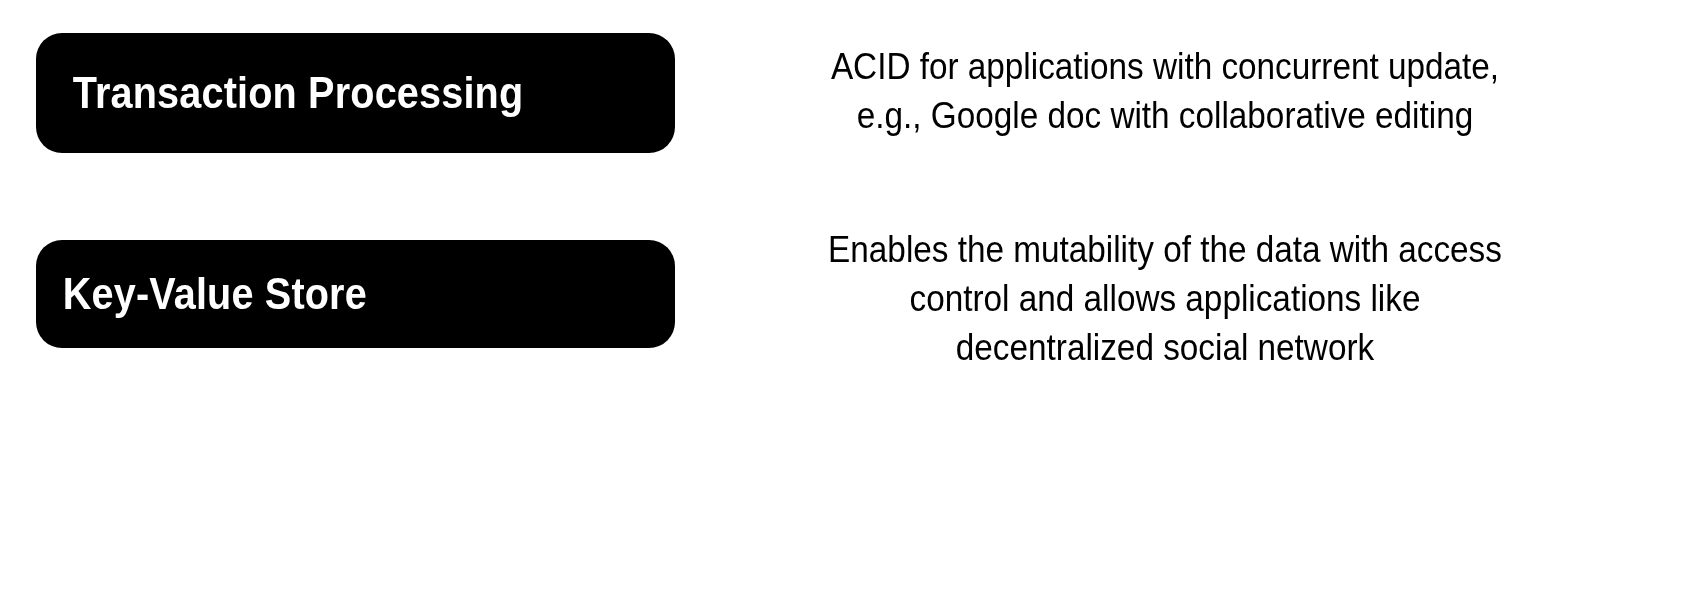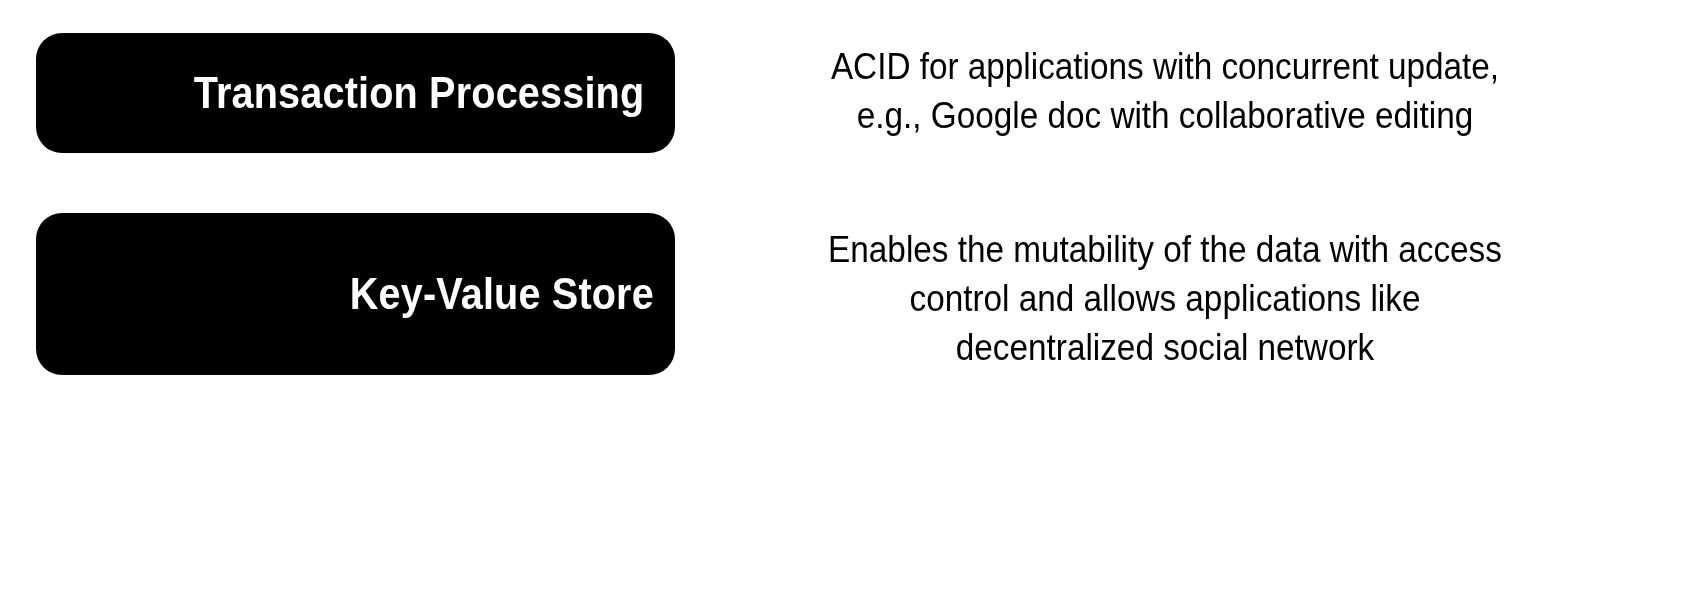--- a/index.html
+++ b/index.html
@@ -35,26 +35,27 @@
   .row-3 { top: 427px; height: 130px; }
 
   .label-box {
     position: absolute;
     left: 36px;
     width: 639px;
     background: #000000;
     border-radius: 26px;
     display: flex;
     align-items: center;
-    justify-content: flex-end;
+    justify-content: flex-start;
     box-sizing: border-box;
+    padding-left: 6px;
   }
 
   .row-1 .label-box { height: 120px; }
-  .row-2 .label-box { height: 162px; }
+  .row-2 .label-box { height: 108px; }
   .row-3 .label-box { height: 130px; }
 
   .label-text {
     color: #ffffff;
     font-weight: bold;
     font-size: 45px;
     line-height: 1.05;
     letter-spacing: 0.2px;
     text-align: center;
     font-family: "Liberation Sans Narrow", "Liberation Sans", "DejaVu Sans", sans-serif;

